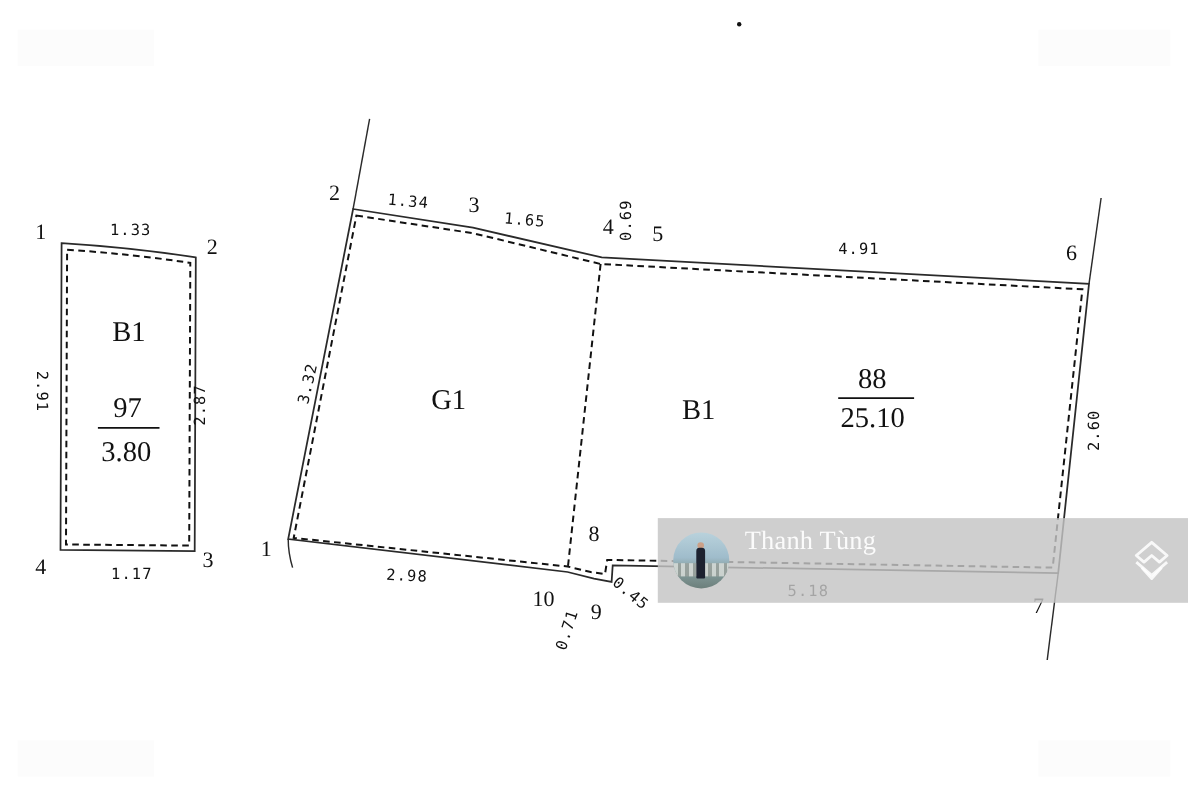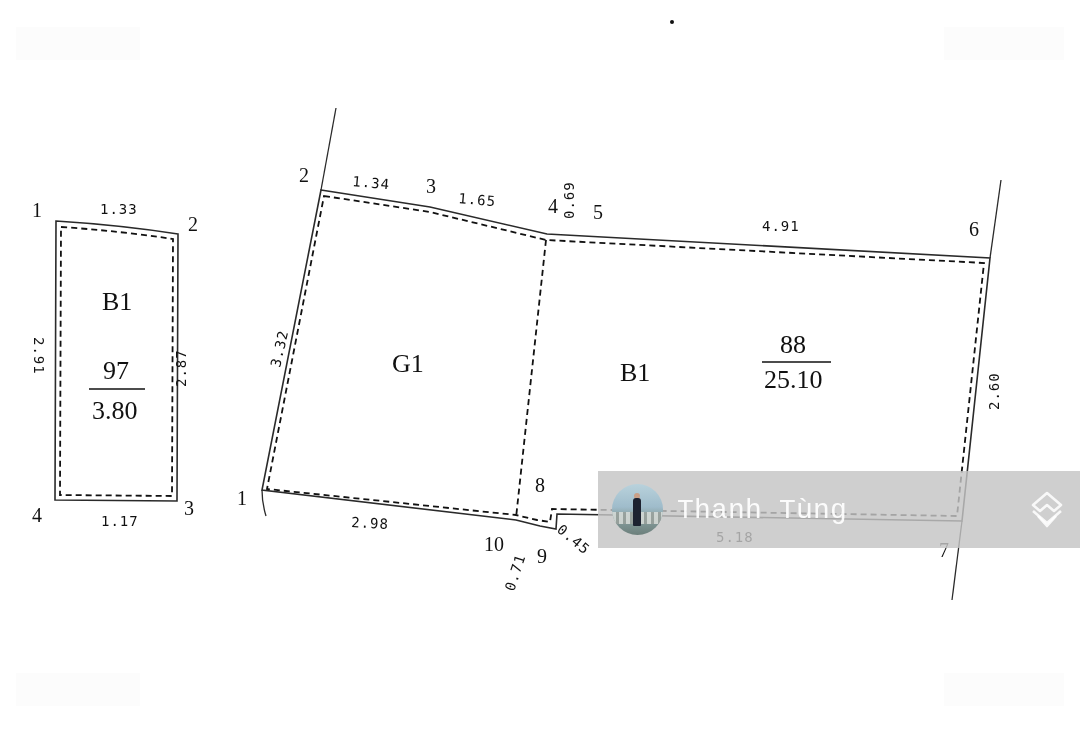--- a/index.html
+++ b/index.html
@@ -34,23 +34,23 @@
     overflow: hidden;
     background: linear-gradient(180deg, #b9d2dc 0%, #9fbccb 45%, #8aa3a4 62%, #6c7f7b 100%);
   }
   #wm-avatar .rail { position: absolute; left: 0; right: 0; top: 28px; height: 12px;
     background: repeating-linear-gradient(90deg, #d8dcd8 0 4px, #9aa19c 4px 7px); opacity: .85; }
   #wm-avatar .person { position: absolute; left: 21px; top: 14px; width: 8px; height: 28px;
     background: #1d2230; border-radius: 3px 3px 1px 1px; }
   #wm-avatar .head { position: absolute; left: 22px; top: 9px; width: 6px; height: 6px;
     background: #caa088; border-radius: 50%; }
   #wm-name {
-    position: absolute; left: 79px; top: 24px;
-    font-family: Liberation Mono, monospace;
-    font-size: 28px; color: rgba(255,255,255,0.92);
+    position: absolute; left: 79px; top: 8px;
+    font-family: Liberation Serif, serif;
+    font-size: 24px; color: rgba(255,255,255,0.92);
     letter-spacing: 0.2px;
   }
   #wm-logo { position: absolute; right: 12px; top: 18px; width: 42px; height: 42px; }
 </style>
 </head>
 <body>
 
 <div id="stage">
 
   <div class="ghost" style="left:16px;top:27px;width:124px;height:33px;"></div>

